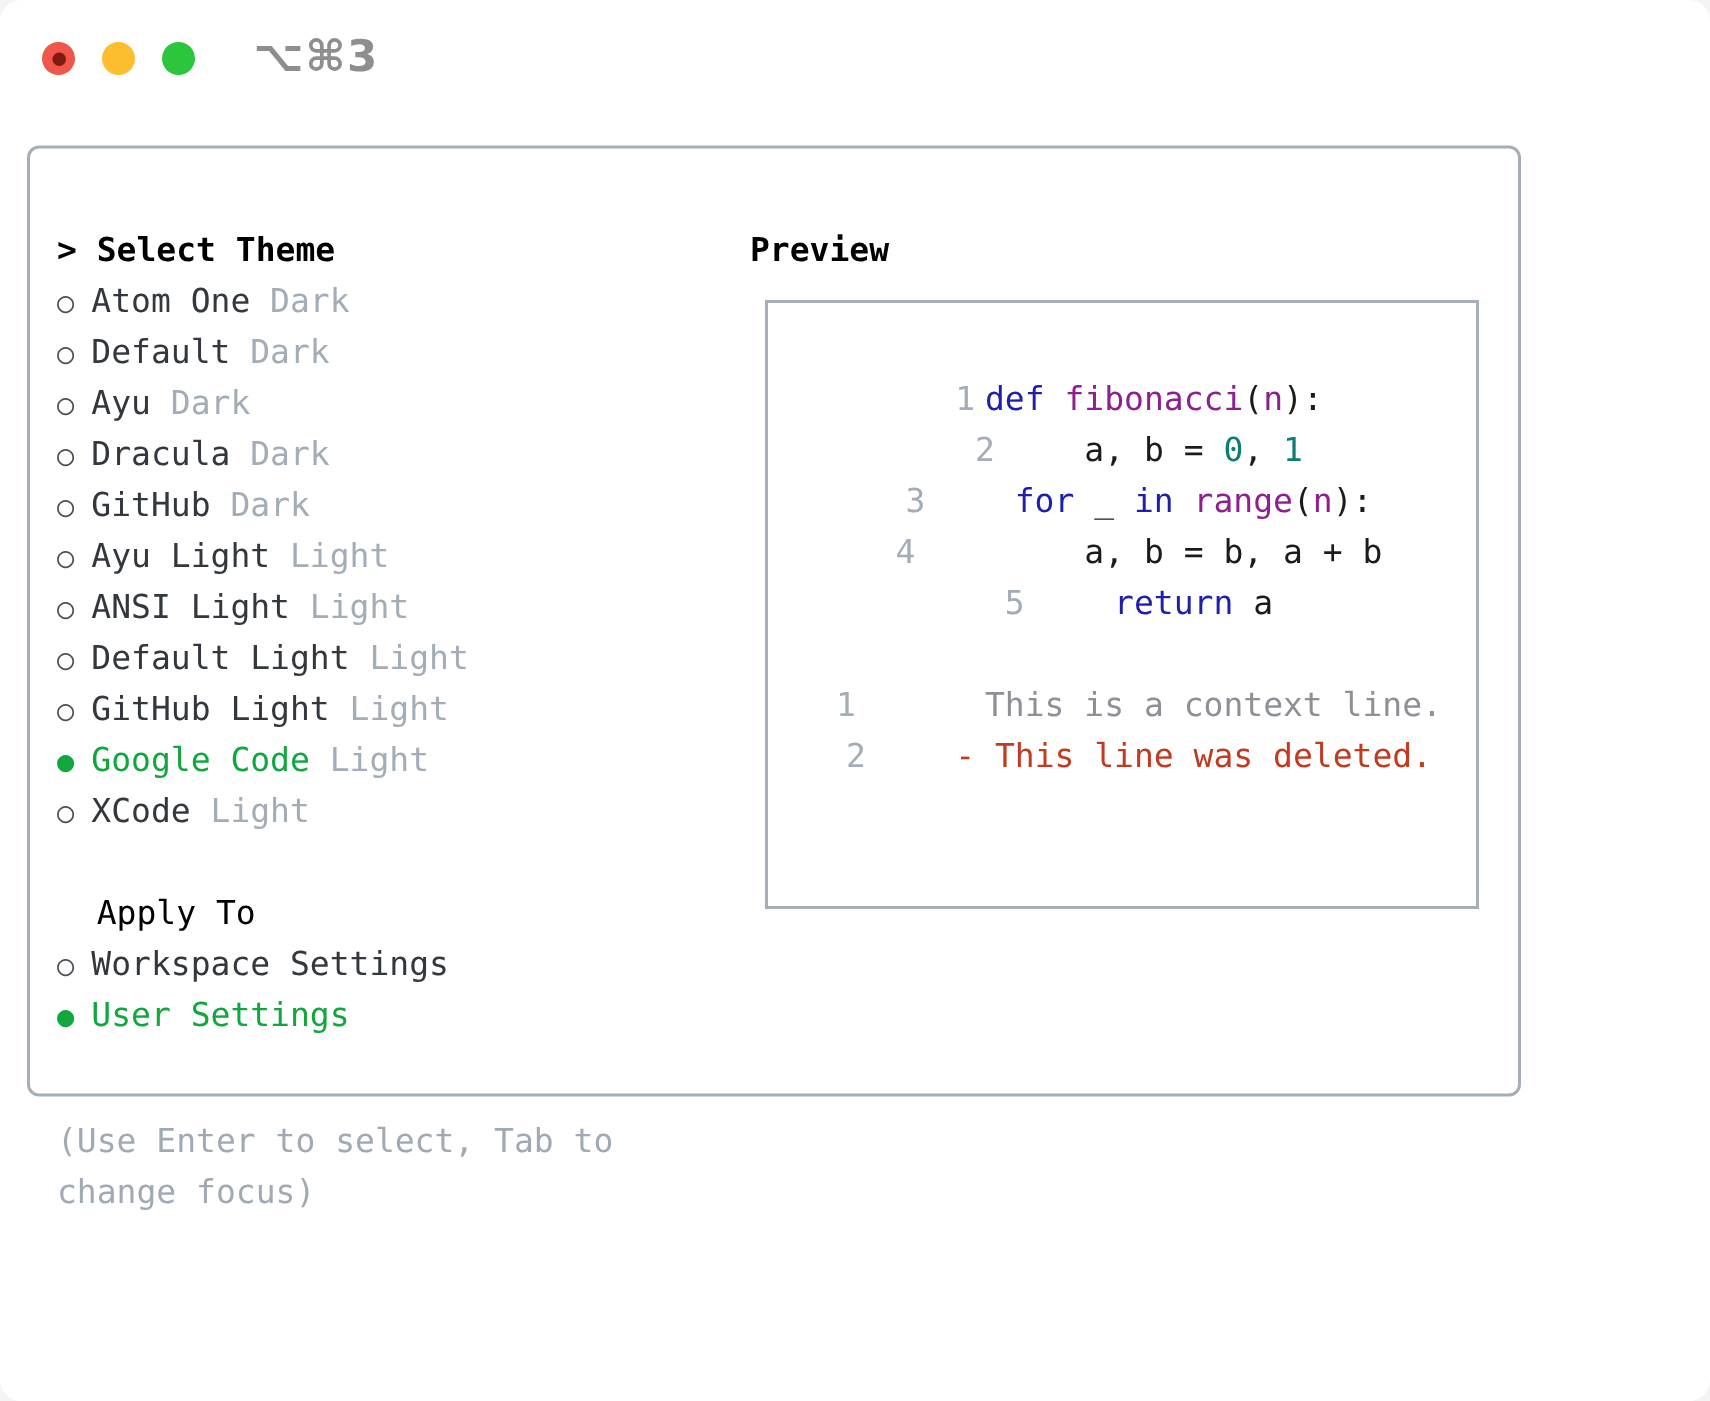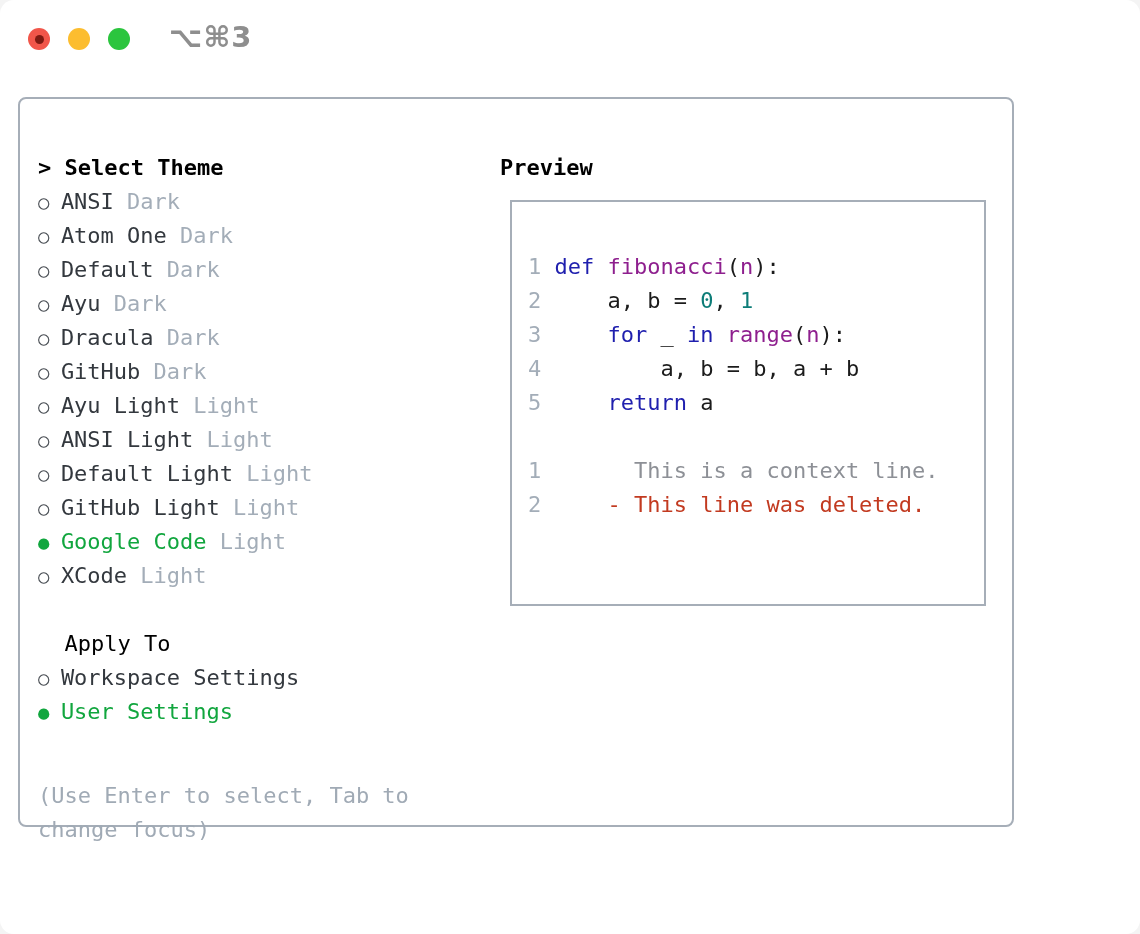--- a/index.html
+++ b/index.html
@@ -14,21 +14,21 @@
   .light.red{left:28px;background:#f1564a;}
   .light.yellow{left:68px;background:#fcbd2f;}
   .light.green{left:108px;background:#2bc53e;}
   .light .dot{width:9px;height:9px;border-radius:50%;background:#7e1a12;}
   .win-title{
     position:absolute;left:169px;top:20px;font-size:29px;font-weight:bold;
     color:#8e8e8e;font-family:"DejaVu Sans","Liberation Sans",sans-serif;letter-spacing:1px;
   }
   
   .panel{
-    position:absolute;left:18px;top:97px;width:996px;height:730px;
+    position:absolute;left:18px;top:97px;width:996px;height:634px;
     border:2px solid #a6aeb8;border-radius:8px;background:#fff;box-sizing:border-box;
   }
   .row{height:34px;line-height:34px;font-size:22px;white-space:pre;}
   .left-col{position:absolute;left:18px;top:52px;}
   .list-header{color:#000;font-weight:bold;}
   .list-header .caret{margin-right:1ch;}
   .bullet{display:inline-block;width:1ch;margin-right:1ch;color:#4b5056;font-size:19px;}
   .bullet.sel{color:#11a63e;}
   .tname{color:#33383e;}
   .tname.sel{color:#11a63e;}
@@ -37,21 +37,21 @@
   .section-header{color:#000;padding-left:2ch;}
   .help{
     margin-top:16px;width:398px;font-size:22px;line-height:34px;color:#a0aab5;
     white-space:normal;word-break:normal;
   }
   
   .preview-header{position:absolute;left:480px;top:52px;height:34px;line-height:34px;font-size:22px;font-weight:bold;color:#000;}
   .preview-box{
     position:absolute;left:490px;top:101px;width:476px;height:406px;
     border:2px solid #a6aeb8;background:#fff;box-sizing:border-box;
-    padding:48px 0 0 16px;overflow:hidden;
+    padding:48px 0 0 16px;overflow:hidden;text-align:center;
   }
   .pline{height:34px;line-height:34px;font-size:22px;white-space:pre;}
   .gutter{display:inline-block;width:2ch;color:#a3adb8;}
   .c-pl{color:#1b1b1b;}
   .c-kw{color:#1f1fae;}
   .c-fn{color:#8e1f8e;}
   .c-num{color:#0d7d78;}
   .c-ctx{color:#8d9096;}
   .c-del{color:#c23a20;}
   .c-add{color:#00b81f;}
@@ -69,21 +69,20 @@
     <div class="light green"></div>
     <div class="win-title">⌥⌘3</div>
   </div>
 
   <div class="panel">
 
     <div class="left-col">
       <div class="row list-header"><span class="caret">&gt;</span><span>Select Theme</span></div>
 
       <div>
-          <div class="row"><span class="bullet">○</span><span class="tname">ANSI</span><span class="ttag">Dark</span></div>
           <div class="row"><span class="bullet">○</span><span class="tname">Atom One</span><span class="ttag">Dark</span></div>
           <div class="row"><span class="bullet">○</span><span class="tname">Default</span><span class="ttag">Dark</span></div>
           <div class="row"><span class="bullet">○</span><span class="tname">Ayu</span><span class="ttag">Dark</span></div>
           <div class="row"><span class="bullet">○</span><span class="tname">Dracula</span><span class="ttag">Dark</span></div>
           <div class="row"><span class="bullet">○</span><span class="tname">GitHub</span><span class="ttag">Dark</span></div>
           <div class="row"><span class="bullet">○</span><span class="tname">Ayu Light</span><span class="ttag">Light</span></div>
           <div class="row"><span class="bullet">○</span><span class="tname">ANSI Light</span><span class="ttag">Light</span></div>
           <div class="row"><span class="bullet">○</span><span class="tname">Default Light</span><span class="ttag">Light</span></div>
           <div class="row"><span class="bullet">○</span><span class="tname">GitHub Light</span><span class="ttag">Light</span></div>
           <div class="row"><span class="bullet sel">●</span><span class="tname sel">Google Code</span><span class="ttag">Light</span></div>

